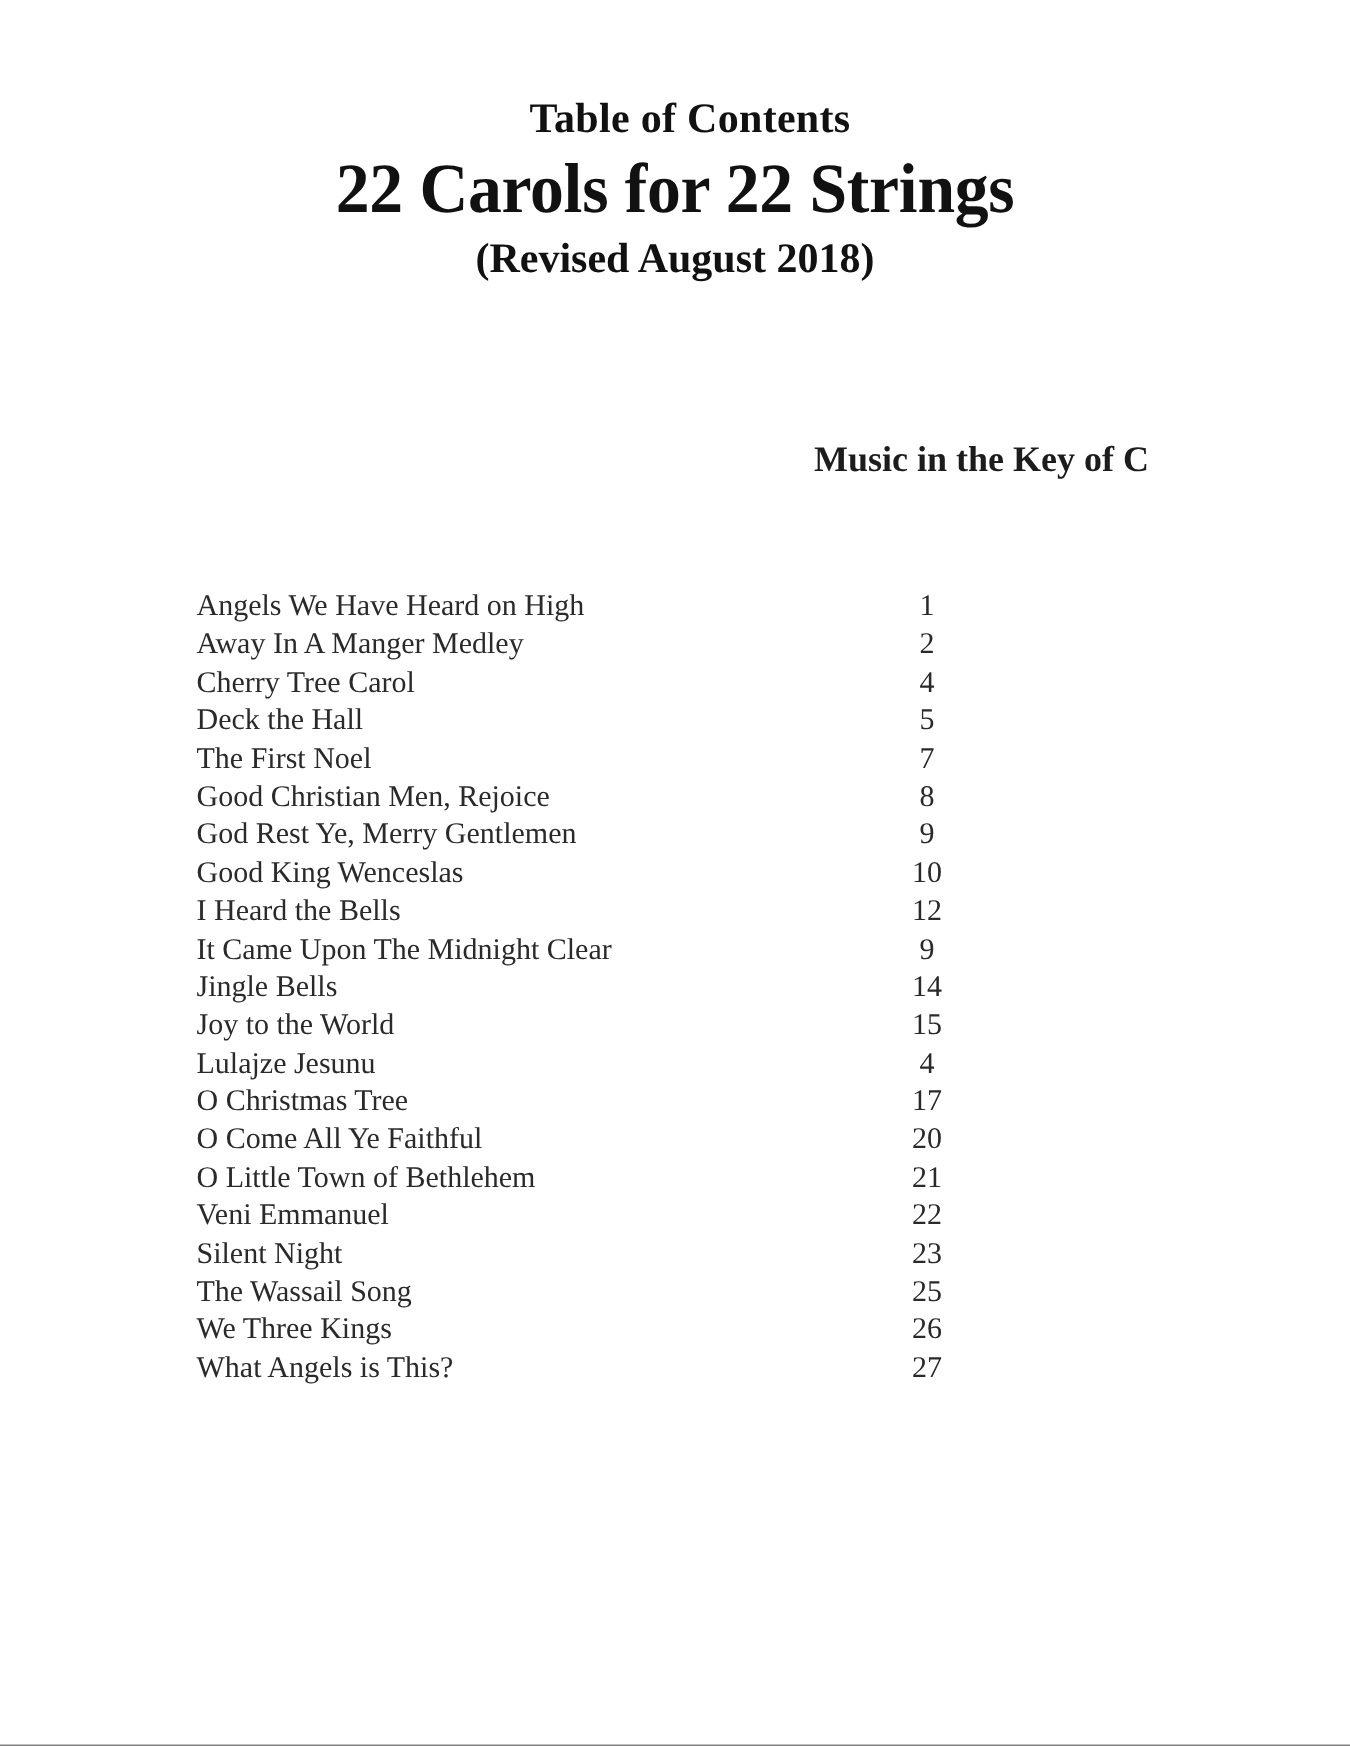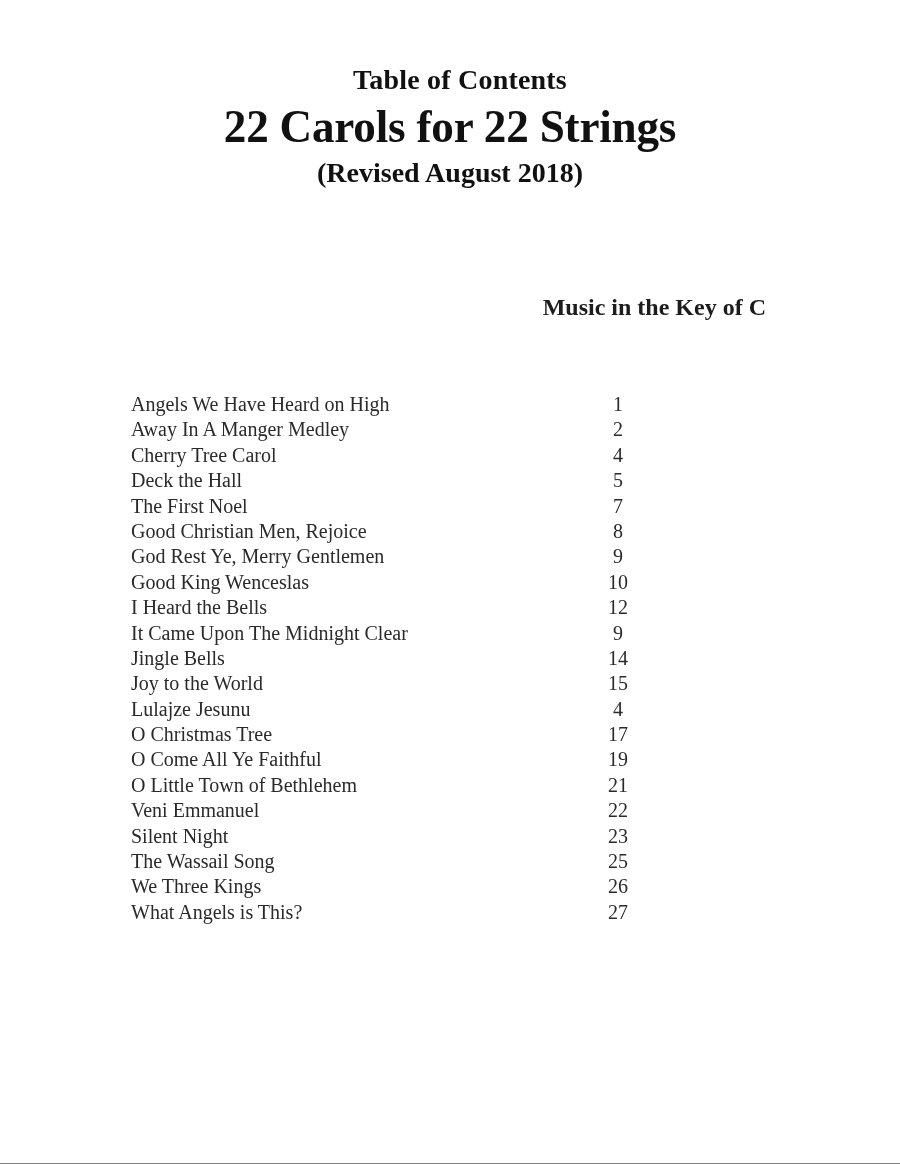--- a/index.html
+++ b/index.html
@@ -173,21 +173,21 @@
         <span class="entry-page">4</span>
       </div>
       <div class="toc-entry">
         <span class="entry-title">O Christmas Tree</span>
         <span class="entry-spacer"></span>
         <span class="entry-page">17</span>
       </div>
       <div class="toc-entry">
         <span class="entry-title">O Come All Ye Faithful</span>
         <span class="entry-spacer"></span>
-        <span class="entry-page">19</span>
+        <span class="entry-page">20</span>
       </div>
       <div class="toc-entry">
         <span class="entry-title">O Little Town of Bethlehem</span>
         <span class="entry-spacer"></span>
         <span class="entry-page">21</span>
       </div>
       <div class="toc-entry">
         <span class="entry-title">Veni Emmanuel</span>
         <span class="entry-spacer"></span>
         <span class="entry-page">22</span>

